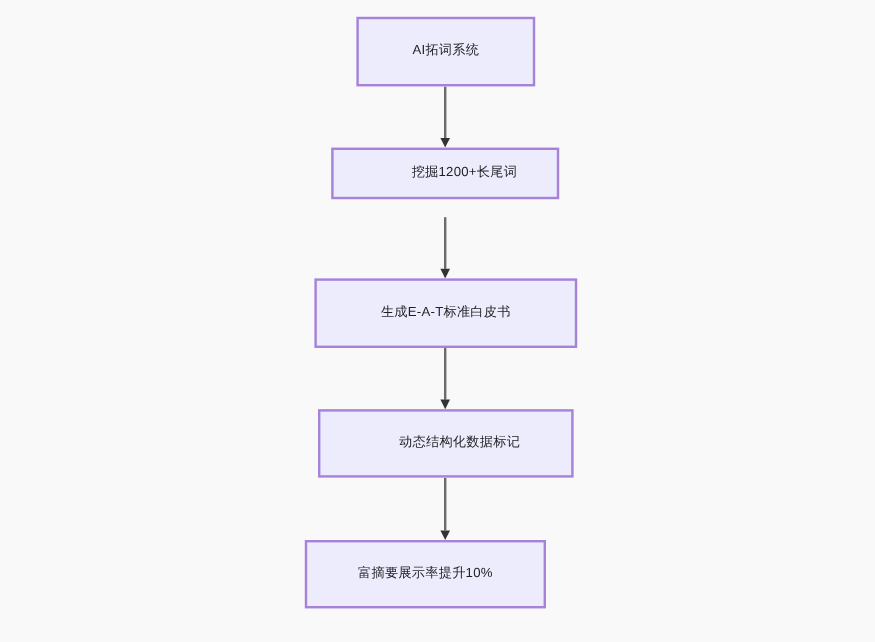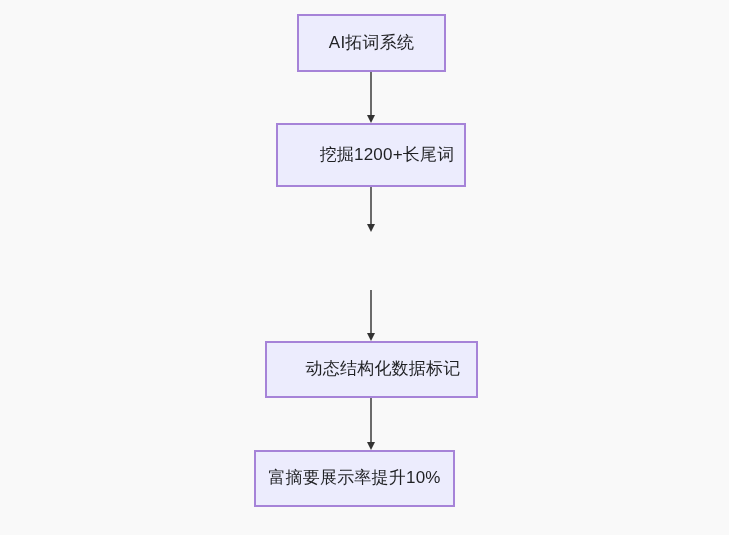--- a/index.html
+++ b/index.html
@@ -27,31 +27,31 @@
     box-sizing: border-box;
     background: #ececfd;
     border: 2px solid #a683d8;
     display: flex;
     align-items: center;
     justify-content: center;
     z-index: 2;
   }
 
   .flow-node .node-label {
-    font-size: 17px;
+    font-size: 11px;
     line-height: 1.2;
     color: #1f2023;
     letter-spacing: 0.2px;
     white-space: nowrap;
     text-align: right;
   }
 
   
   #node-1 { left: 297px; top: 14px;  width: 149px; height: 58px; }
-  #node-2 { left: 276px; top: 123px; width: 190px; height: 64px; padding-left: 32px; }
+  #node-2 { left: 276px; top: 123px; width: 190px; height: 43px; padding-left: 32px; }
   #node-3 { left: 262px; top: 232px; width: 219px; height: 58px; }
   #node-4 { left: 265px; top: 341px; width: 213px; height: 57px; padding-left: 23px; }
   #node-5 { left: 254px; top: 450px; width: 201px; height: 57px; }
 
   .flow-edge {
     position: absolute;
     z-index: 1;
   }
   .edge-line {
     position: absolute;
@@ -103,20 +103,23 @@
 
   <div class="flow-node" id="node-2">
     <span class="node-label">挖掘1200+长尾词</span>
   </div>
 
   <div class="flow-edge" id="edge-2-3">
     <div class="edge-line"></div>
     <div class="edge-arrow"></div>
   </div>
 
+  <div class="flow-node" id="node-3">
+    <span class="node-label">生成E-A-T标准白皮书</span>
+  </div>
 
   <div class="flow-edge" id="edge-3-4">
     <div class="edge-line"></div>
     <div class="edge-arrow"></div>
   </div>
 
   <div class="flow-node" id="node-4">
     <span class="node-label">动态结构化数据标记</span>
   </div>
 

